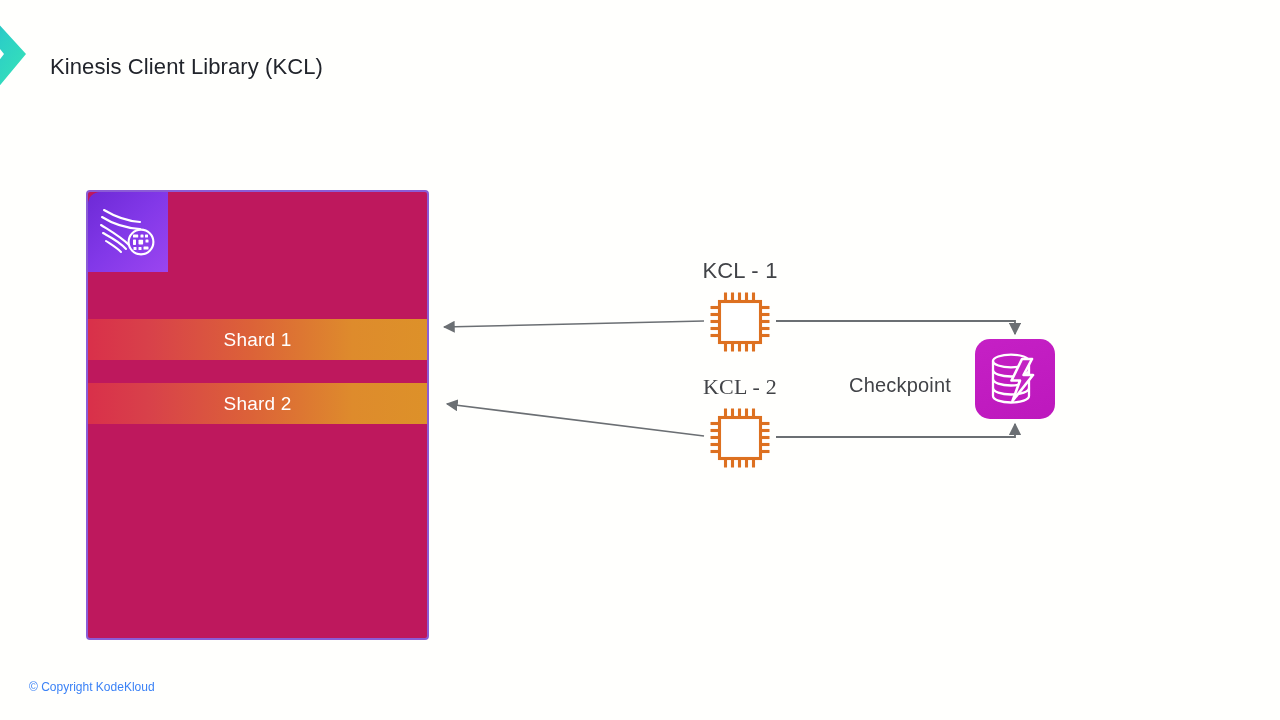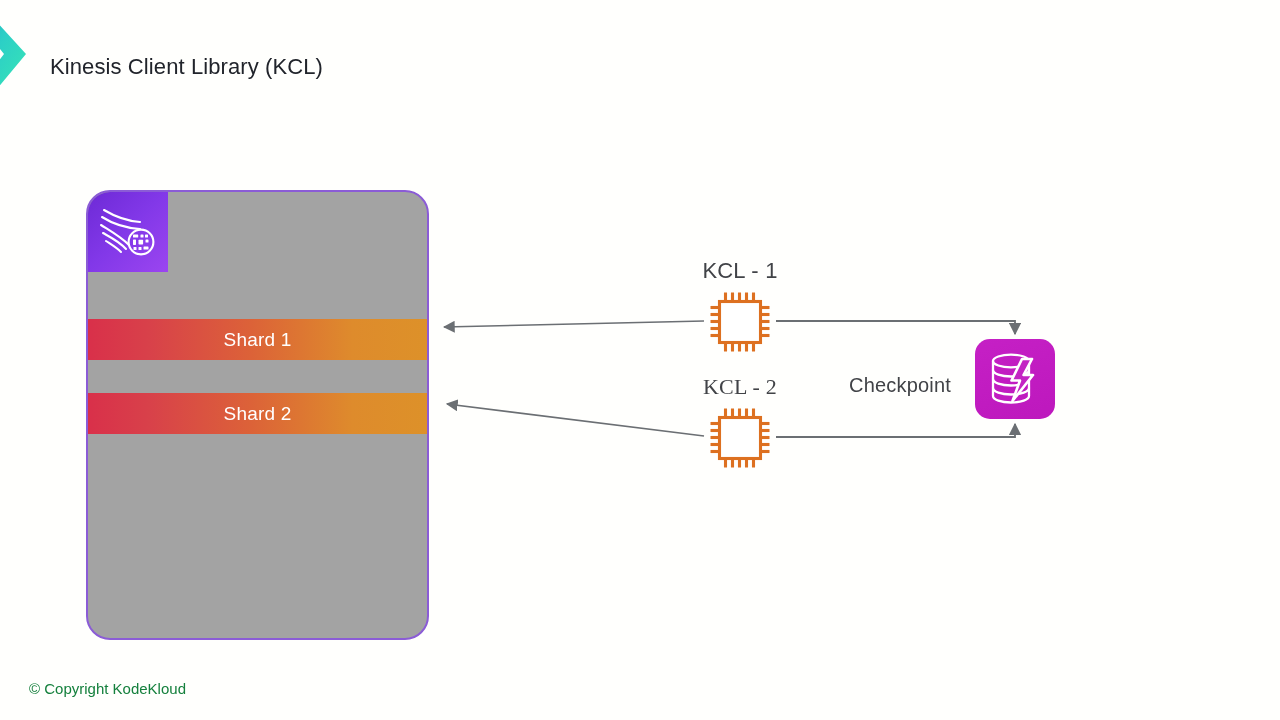--- a/index.html
+++ b/index.html
@@ -38,22 +38,22 @@
   }
 
   
   #stream-container {
     position: absolute;
     left: 86px;
     top: 190px;
     width: 343px;
     height: 450px;
     border: 2px solid #8b5cd6;
-    border-radius: 24px;
-    background: #a3a3a3;
+    border-radius: 4px;
+    background: #be185d;
     overflow: hidden;
   }
 
   #kinesis-badge {
     position: absolute;
     left: 0;
     top: 0;
     width: 80px;
     height: 80px;
     border-top-left-radius: 12px;
@@ -68,21 +68,21 @@
     height: 41px;
     background: linear-gradient(90deg, #d9304a 0%, #d8414a 18%, #dc6238 48%, #de8b2c 78%, #dd9129 100%);
     display: flex;
     align-items: center;
     justify-content: center;
     color: #ffffff;
     font-size: 19px;
     letter-spacing: 0.2px;
   }
   #shard-bar-1 { top: 127px; }
-  #shard-bar-2 { top: 201px; text-align: right; }
+  #shard-bar-2 { top: 191px; text-align: right; }
 
   
   .kcl-node {
     position: absolute;
     width: 140px;
     text-align: center;
   }
   #kcl-node-1 { left: 670px; top: 258px; }
   #kcl-node-2 { left: 670px; top: 374px; font-family: Liberation Serif, serif; }
 
@@ -126,22 +126,22 @@
     width: 1280px;
     height: 720px;
     pointer-events: none;
   }
 
   
   #footer-copyright {
     position: absolute;
     left: 29px;
     top: 680px;
-    font-size: 15px;
-    color: #15803d;
+    font-size: 12px;
+    color: #3b82f6;
   }
 </style>
 </head>
 <body>
 
 <div id="brand-chevron">
   <svg viewBox="0 0 56 96" xmlns="http://www.w3.org/2000/svg">
     <defs>
       <linearGradient id="gradChevron" x1="0" y1="0" x2="1" y2="1">
         <stop offset="0%" stop-color="#17a9bd"></stop>

